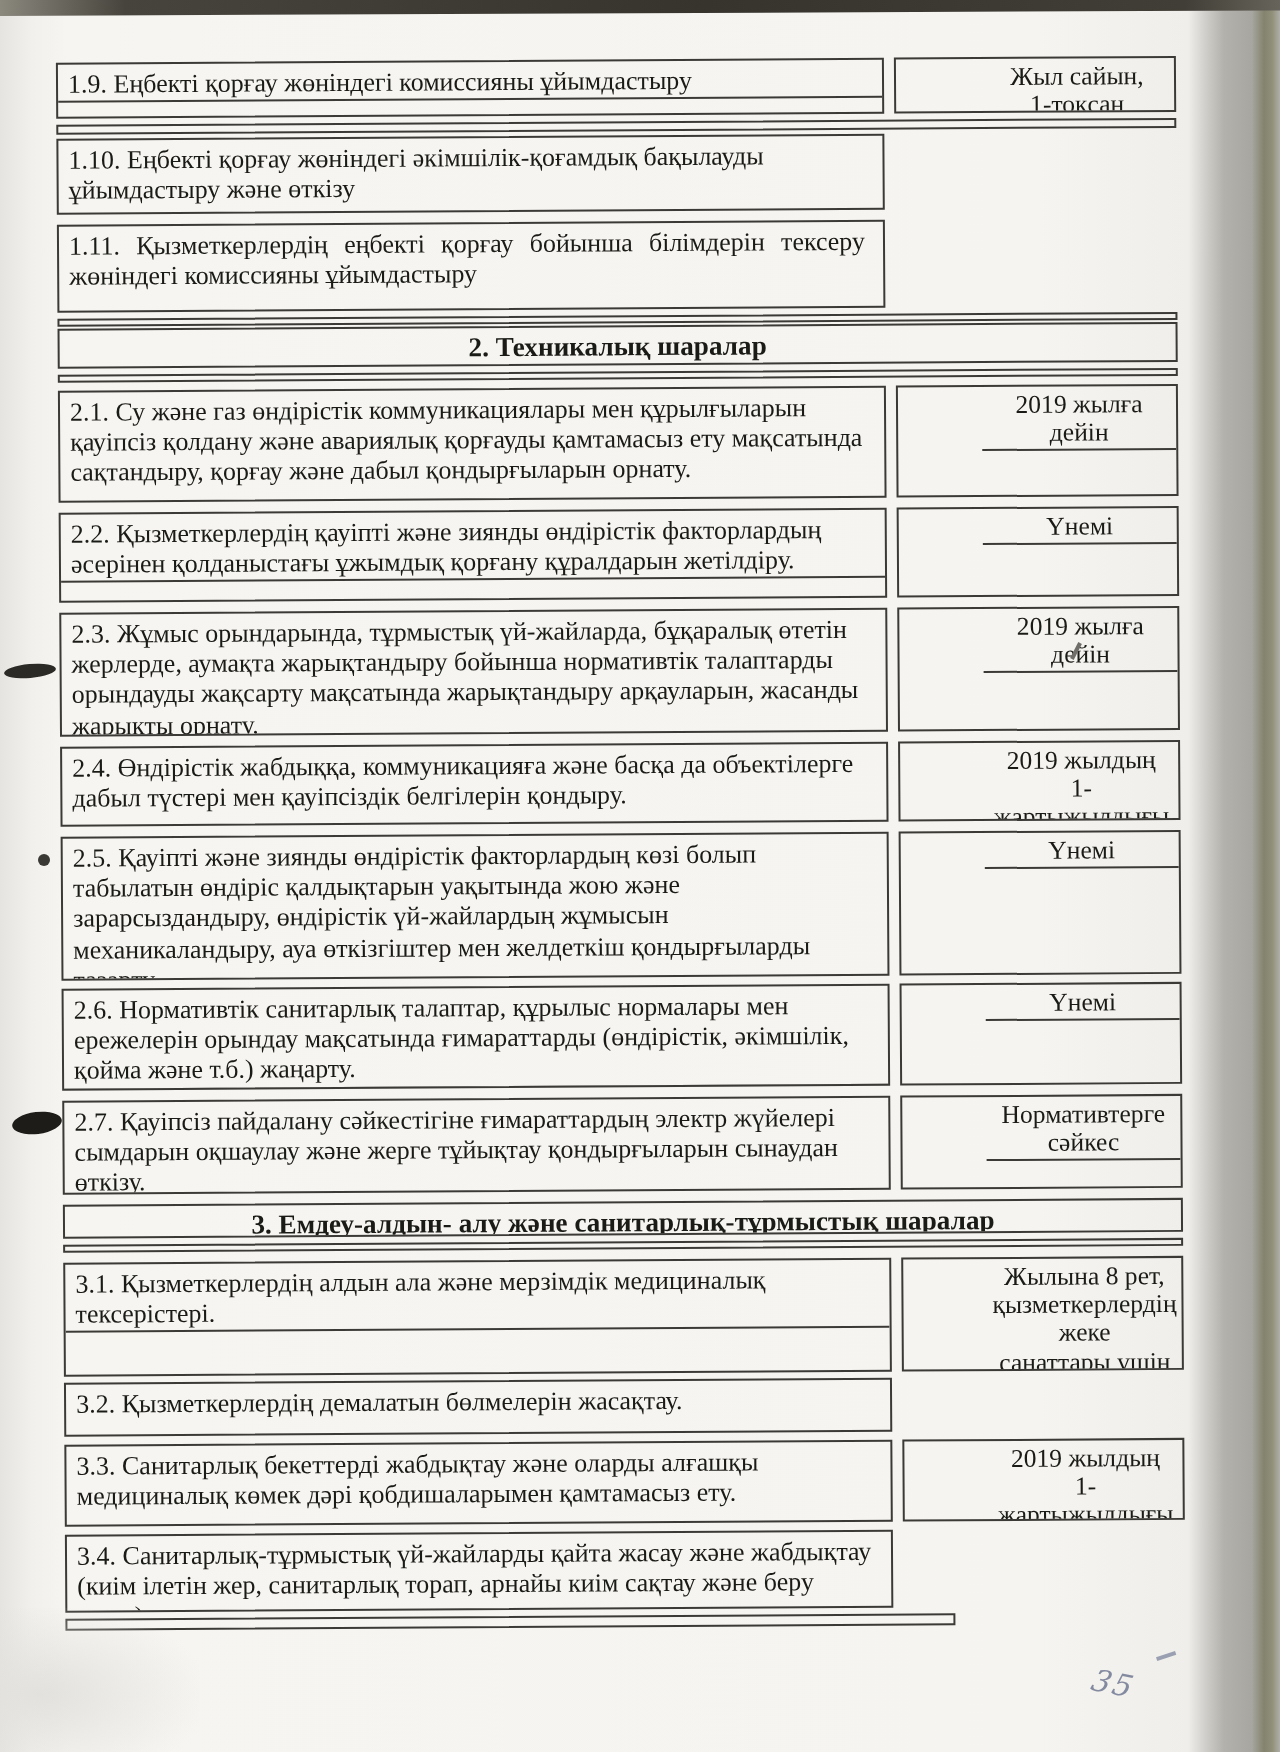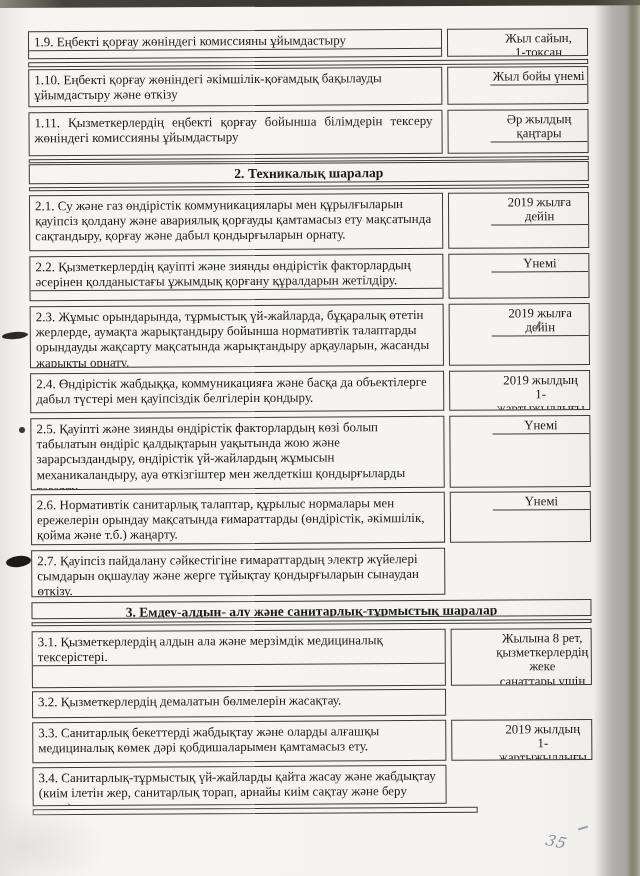--- a/index.html
+++ b/index.html
@@ -79,30 +79,24 @@
         <div class="rc">
           <div class="ttxt">Жыл сайын,
 1-тоқсан</div>
         </div>
       </div>
       <div class="blk strip" style="top: 62px; height: 5px;"></div>
       <div class="blk row" style="top: 69px; height: 38px;">
         <div class="lc">
           <div class="txt">1.10. Еңбекті қорғау жөніндегі әкімшілік-қоғамдық бақылауды ұйымдастыру және өткізу</div>
         </div>
-        <div class="rc rdiv">
-          <div class="ttxt">Жыл бойы үнемі</div>
-        </div>
       </div>
       <div class="blk row" style="top: 112px; height: 44px;">
         <div class="lc">
           <div class="txt just">1.11. Қызметкерлердің еңбекті қорғау бойынша білімдерін тексеру жөніндегі комиссияны ұйымдастыру</div>
-        </div>
-        <div class="rc rdiv">
-          <div class="ttxt">Әр жылдың қаңтары</div>
         </div>
       </div>
       <div class="blk strip" style="top: 159px; height: 4px;"></div>
       <div class="blk header" style="top: 164px; height: 20px;">
         <div class="hdr-text">2. Техникалық шаралар</div>
       </div>
       <div class="blk strip" style="top: 187px; height: 4px;"></div>
       <div class="blk row" style="top: 195px; height: 56px;">
         <div class="lc">
           <div class="txt">2.1. Су және газ өндірістік коммуникациялары мен құрылғыларын қауіпсіз қолдану және авариялық қорғауды қамтамасыз ету мақсатында сақтандыру, қорғау және дабыл қондырғыларын орнату.</div>
@@ -148,20 +142,23 @@
         <div class="lc ldiv">
           <div class="txt">2.6. Нормативтік санитарлық талаптар, құрылыс нормалары мен ережелерін орындау мақсатында ғимараттарды (өндірістік, әкімшілік, қойма және т.б.) жаңарту.</div>
         </div>
         <div class="rc rdiv">
           <div class="ttxt">Үнемі</div>
         </div>
       </div>
       <div class="blk row" style="top: 550px; height: 47px;">
         <div class="lc">
           <div class="txt">2.7. Қауіпсіз пайдалану сәйкестігіне ғимараттардың электр жүйелері сымдарын оқшаулау және жерге тұйықтау қондырғыларын сынаудан өткізу.</div>
+        </div>
+        <div class="rc rdiv">
+          <div class="ttxt">Нормативтерге сәйкес</div>
         </div>
       </div>
       <div class="blk header" style="top: 602px; height: 17px;">
         <div class="hdr-text">3. Емдеу-алдын- алу және санитарлық-тұрмыстық шаралар</div>
       </div>
       <div class="blk strip" style="top: 622px; height: 4px;"></div>
       <div class="blk row" style="top: 631px; height: 57px;">
         <div class="lc ldiv">
           <div class="txt">3.1. Қызметкерлердің алдын ала және мерзімдік медициналық тексерістері.</div>
         </div>

